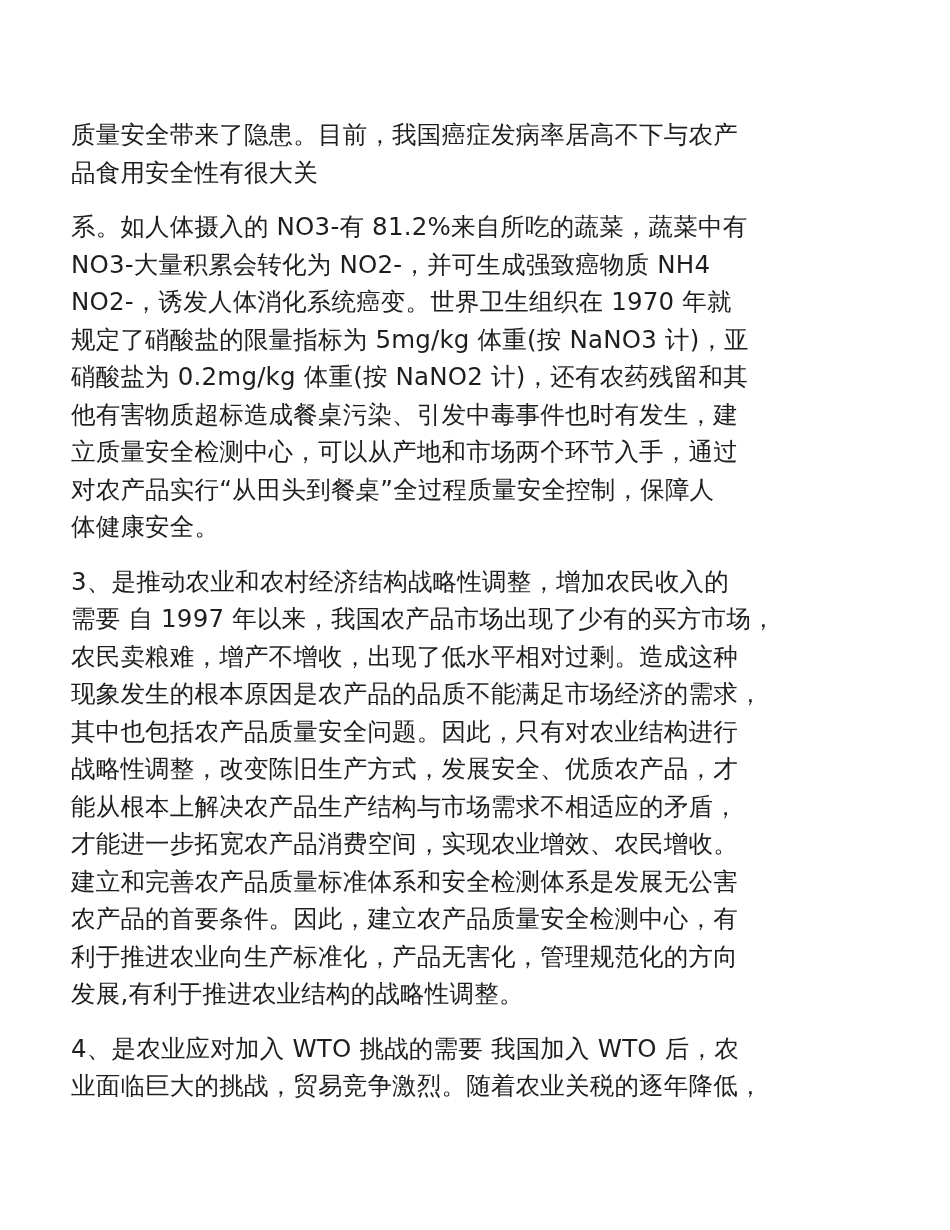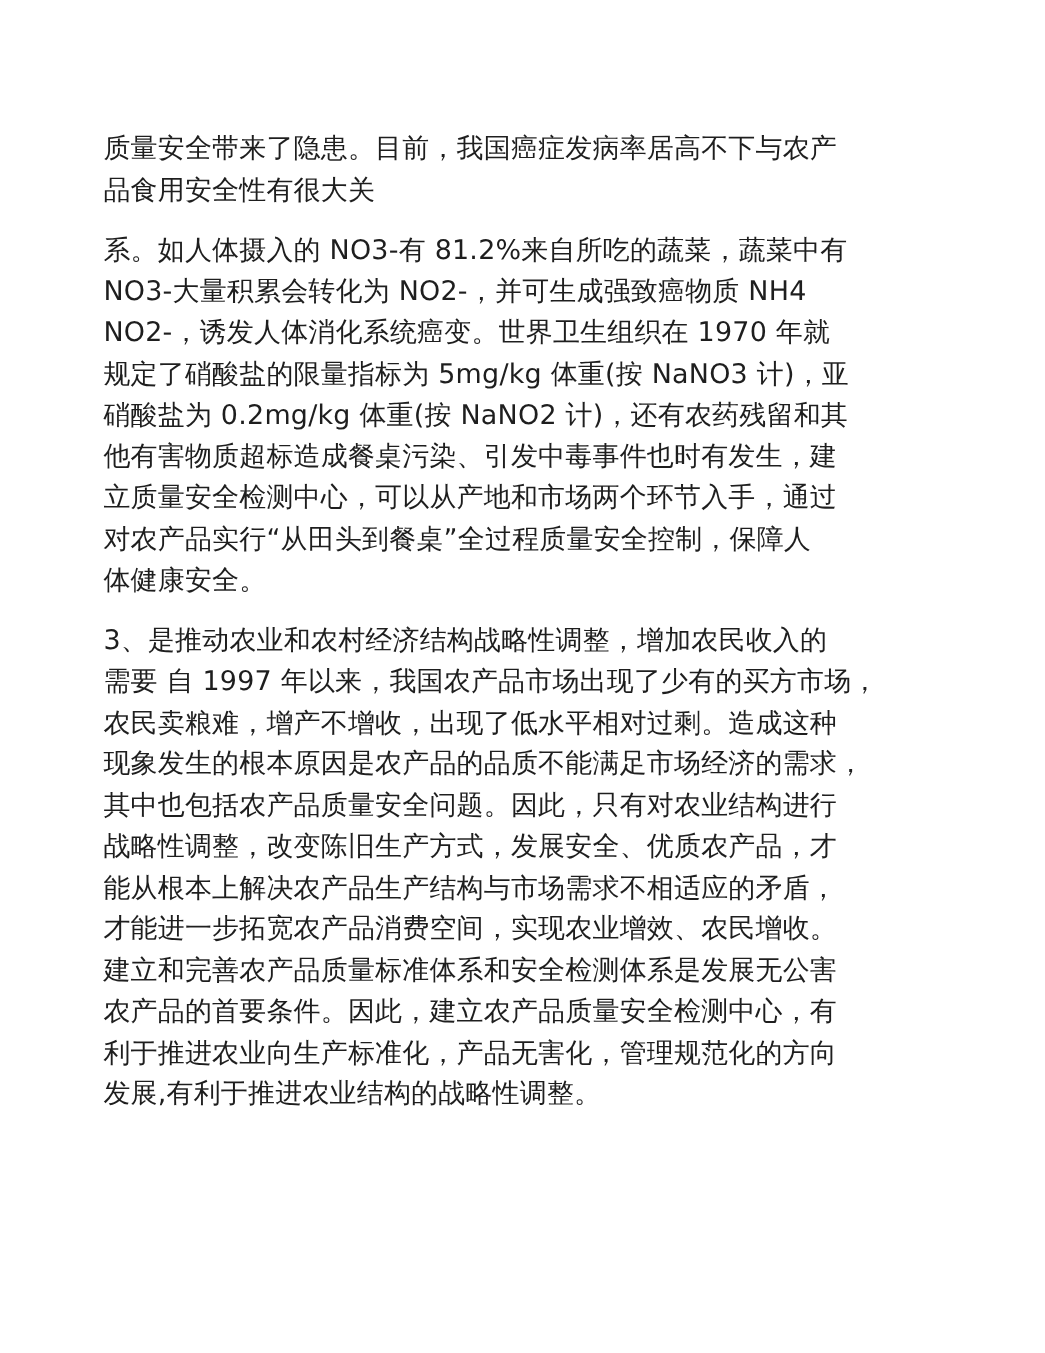--- a/index.html
+++ b/index.html
@@ -9,21 +9,21 @@
   body {
     width: 950px;
     height: 1230px;
     overflow: hidden;
     font-family: "DejaVu Sans", "Liberation Sans", sans-serif;
   }
   .page {
     box-sizing: border-box;
     width: 950px;
     height: 1230px;
-    padding: 116px 40px 0 94px;
+    padding: 116px 40px 0 71px;
   }
   .para {
     margin: 0 0 17px 0;
     font-size: 24.5px;
     line-height: 37.5px;
     letter-spacing: 0.2px;
     white-space: pre-line;      
     text-align: left;
     font-weight: 400;
   }
@@ -48,13 +48,15 @@
 农民卖粮难，增产不增收，出现了低水平相对过剩。造成这种
 现象发生的根本原因是农产品的品质不能满足市场经济的需求，
 其中也包括农产品质量安全问题。因此，只有对农业结构进行
 战略性调整，改变陈旧生产方式，发展安全、优质农产品，才
 能从根本上解决农产品生产结构与市场需求不相适应的矛盾，
 才能进一步拓宽农产品消费空间，实现农业增效、农民增收。
 建立和完善农产品质量标准体系和安全检测体系是发展无公害
 农产品的首要条件。因此，建立农产品质量安全检测中心，有
 利于推进农业向生产标准化，产品无害化，管理规范化的方向
 发展,有利于推进农业结构的战略性调整。</p>
+  <p class="para">4、是农业应对加入 WTO 挑战的需要 我国加入 WTO 后，农
+业面临巨大的挑战，贸易竞争激烈。随着农业关税的逐年降低，</p>
 </div>
 
 </body></html>

